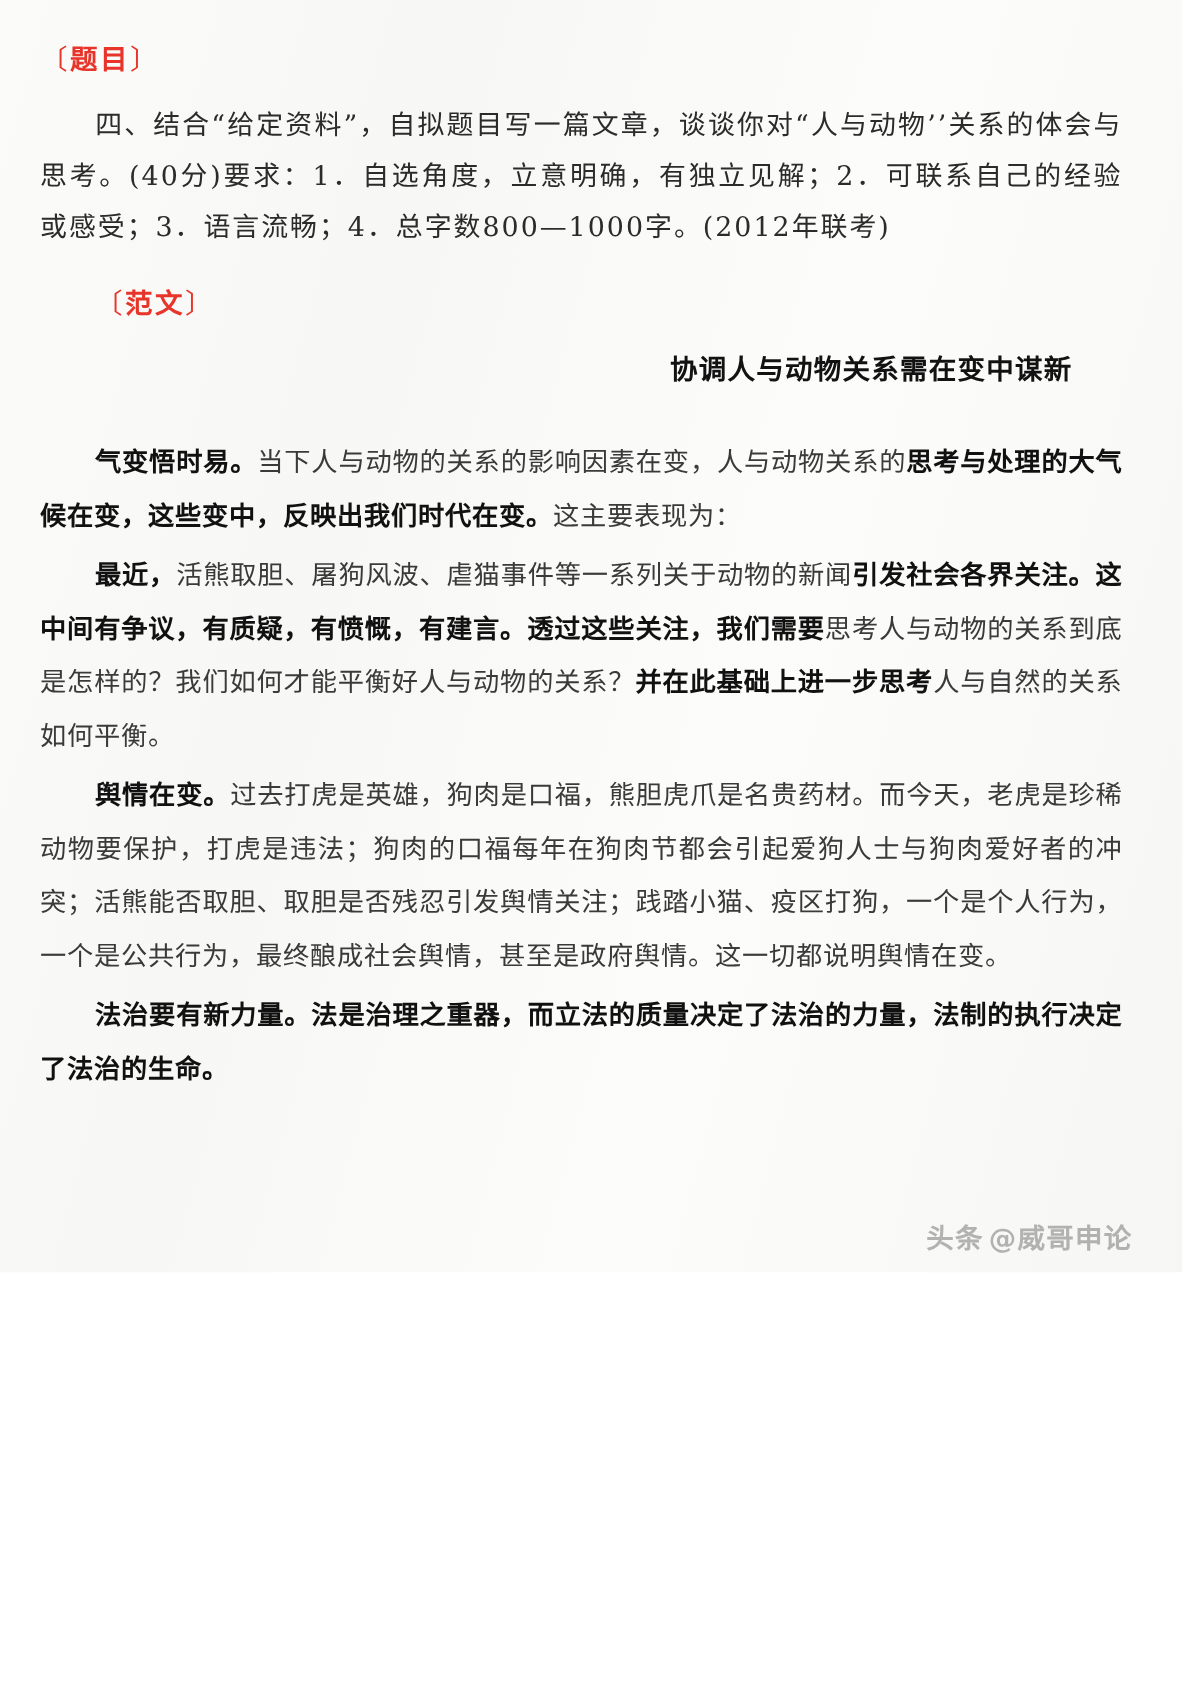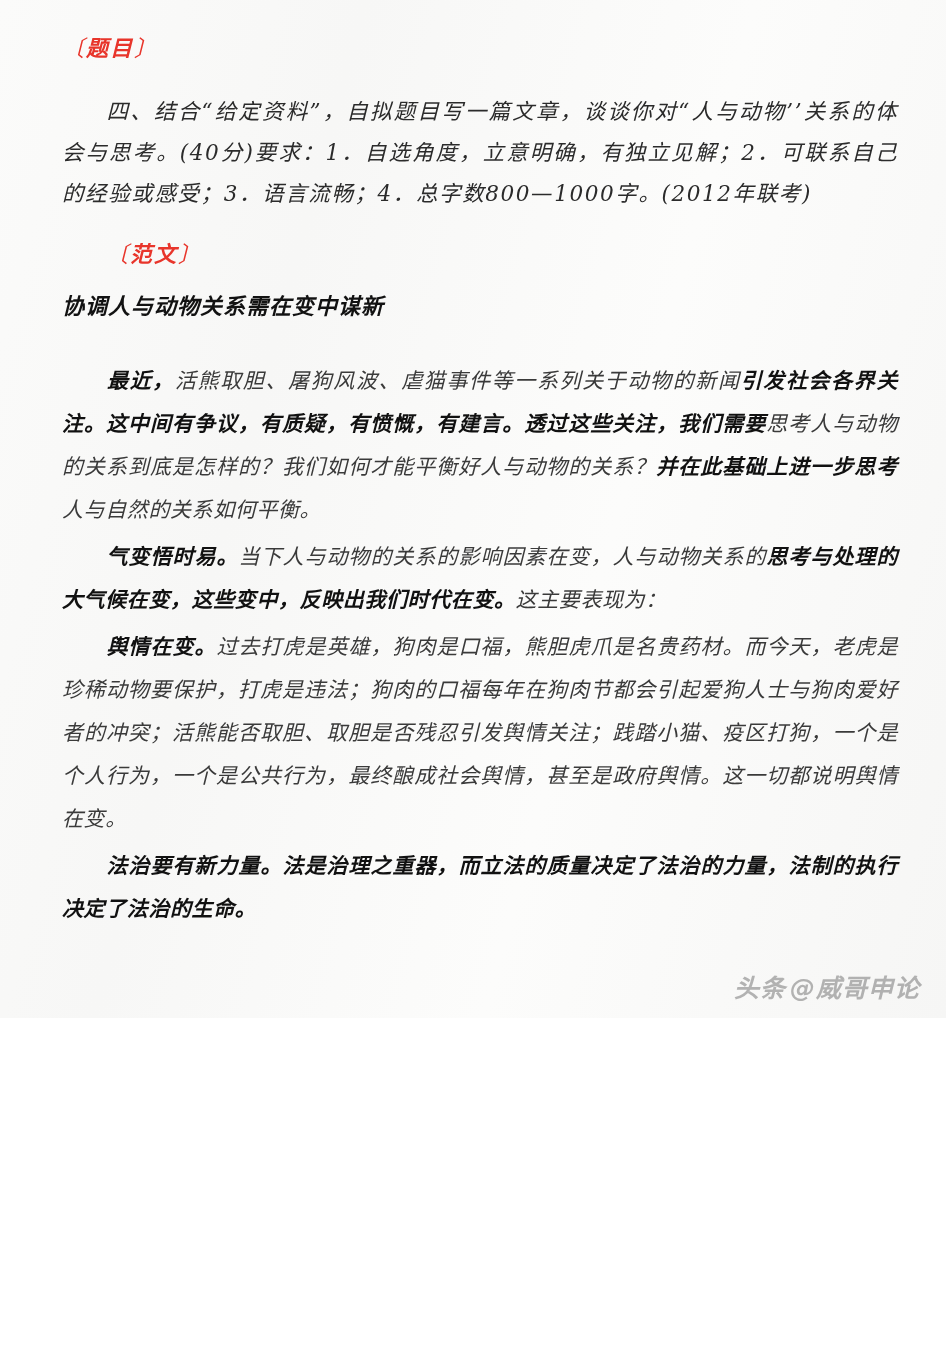--- a/index.html
+++ b/index.html
@@ -8,59 +8,58 @@
     padding: 0;
     background: #ffffff;
   }
   .page {
     position: relative;
     width: 946px;
     height: 1018px;
     margin: 0 auto;
     background: linear-gradient(105deg, #fbfbfa 0%, #f7f7f6 30%, #fcfcfb 62%, #f6f6f5 100%);
     box-sizing: border-box;
-    padding: 0 48px 0 62px;
+    padding: 0 48px 0 32px;
     overflow: hidden;
     font-family: "DejaVu Sans", "Liberation Sans", sans-serif;
     color: #242424;
-    font-style: italic;
     -webkit-font-smoothing: antialiased;
   }
 
   
   .marker {
     font-size: 22px;
     font-weight: 700;
     letter-spacing: 2px;
     line-height: 1;
     white-space: nowrap;
   }
   .marker .brk {
     font-weight: 400;
   }
   .marker-title-row { padding-top: 38px; }
   .marker-fanwen-row { padding-top: 30px; }
 
   
   .prompt {
-    margin-top: 31px;
+    margin-top: 20px;
     font-size: 21.5px;
     line-height: 41px;
     letter-spacing: 1.6px;
     color: #2b2b2b;
     text-align: justify;
     text-justify: inter-character;
     font-family: "DejaVu Serif", "Liberation Serif", serif;
   }
   .prompt .indent { display: inline-block; width: 44px; }
 
   
   .essay-title {
     margin-top: 22px;
-    text-align: left;
+    text-align: right;
     font-size: 22px;
     font-weight: 700;
     letter-spacing: 1px;
     color: #121212;
     padding-right: 40px;
   }
 
   
   .body {
     margin-top: 40px;
@@ -82,23 +81,23 @@
   .para .r {
     font-weight: 400;
   }
 
   
   .para .r { color: #3a3a3a; }
 
   
   .watermark {
     position: absolute;
-    right: 26px;
+    right: 40px;
     bottom: 14px;
-    font-size: 25px;
+    font-size: 22px;
     font-weight: 700;
     color: rgba(120,120,120,0.55);
     letter-spacing: 1px;
     white-space: nowrap;
     pointer-events: none;
     user-select: none;
   }
   .watermark .wm-tag { margin-right: 4px; }
 </style>
 </head>
@@ -116,22 +115,22 @@
 
   <div class="marker-fanwen-row">
     <span class="marker" style="color: rgb(232, 53, 43); margin-left: 44px;">
       <span class="brk">〔</span><span>范文</span><span class="brk">〕</span>
     </span>
   </div>
 
   <div class="essay-title">协调人与动物关系需在变中谋新</div>
 
   <div class="body">
+      <p class="para"><span class="indent"></span><span class="b">气变悟时易。</span><span class="r">当下人与动物的关系的影响因素在变，人与动物关系的</span><span class="b">思考与处理的大气候在变，这些变中，反映出我们时代在变。</span><span class="r">这主要表现为：</span></p>
       <p class="para"><span class="indent"></span><span class="b">最近，</span><span class="r">活熊取胆、屠狗风波、虐猫事件等一系列关于动物的新闻</span><span class="b">引发社会各界关注。这中间有争议，有质疑，有愤慨，有建言。透过这些关注，我们需要</span><span class="r">思考人与动物的关系到底是怎样的？我们如何才能平衡好人与动物的关系？</span><span class="b">并在此基础上进一步思考</span><span class="r">人与自然的关系如何平衡。</span></p>
-      <p class="para"><span class="indent"></span><span class="b">气变悟时易。</span><span class="r">当下人与动物的关系的影响因素在变，人与动物关系的</span><span class="b">思考与处理的大气候在变，这些变中，反映出我们时代在变。</span><span class="r">这主要表现为：</span></p>
       <p class="para"><span class="indent"></span><span class="b">舆情在变。</span><span class="r">过去打虎是英雄，狗肉是口福，熊胆虎爪是名贵药材。而今天，老虎是珍稀动物要保护，打虎是违法；狗肉的口福每年在狗肉节都会引起爱狗人士与狗肉爱好者的冲突；活熊能否取胆、取胆是否残忍引发舆情关注；践踏小猫、疫区打狗，一个是个人行为，一个是公共行为，最终酿成社会舆情，甚至是政府舆情。这一切都说明舆情在变。</span></p>
       <p class="para"><span class="indent"></span><span class="b">法治要有新力量。法是治理之重器，而立法的质量决定了法治的力量，法制的执行决定了法治的生命。</span></p>
     </div>
 
   <div class="watermark">
     <span class="wm-tag">头条</span><span>@威哥申论</span>
   </div>
 
 </div>
 

